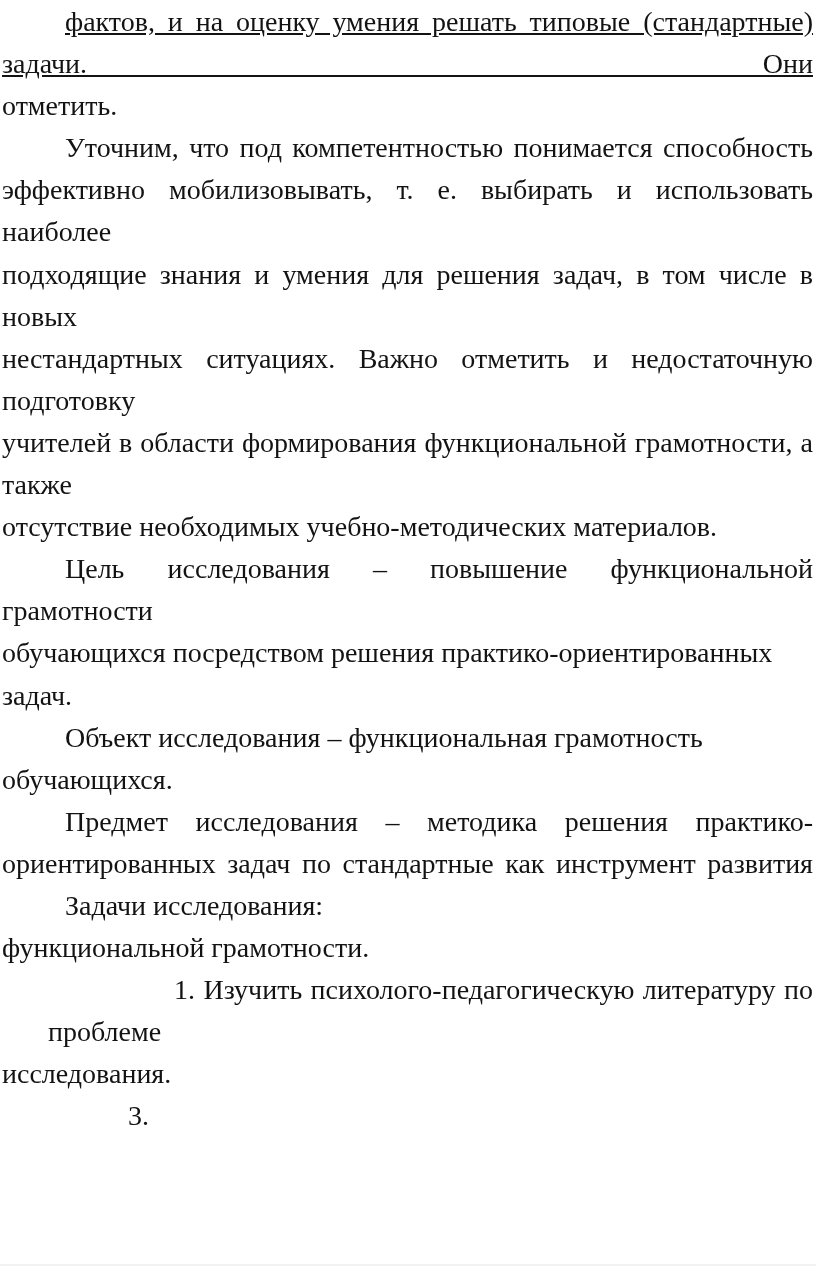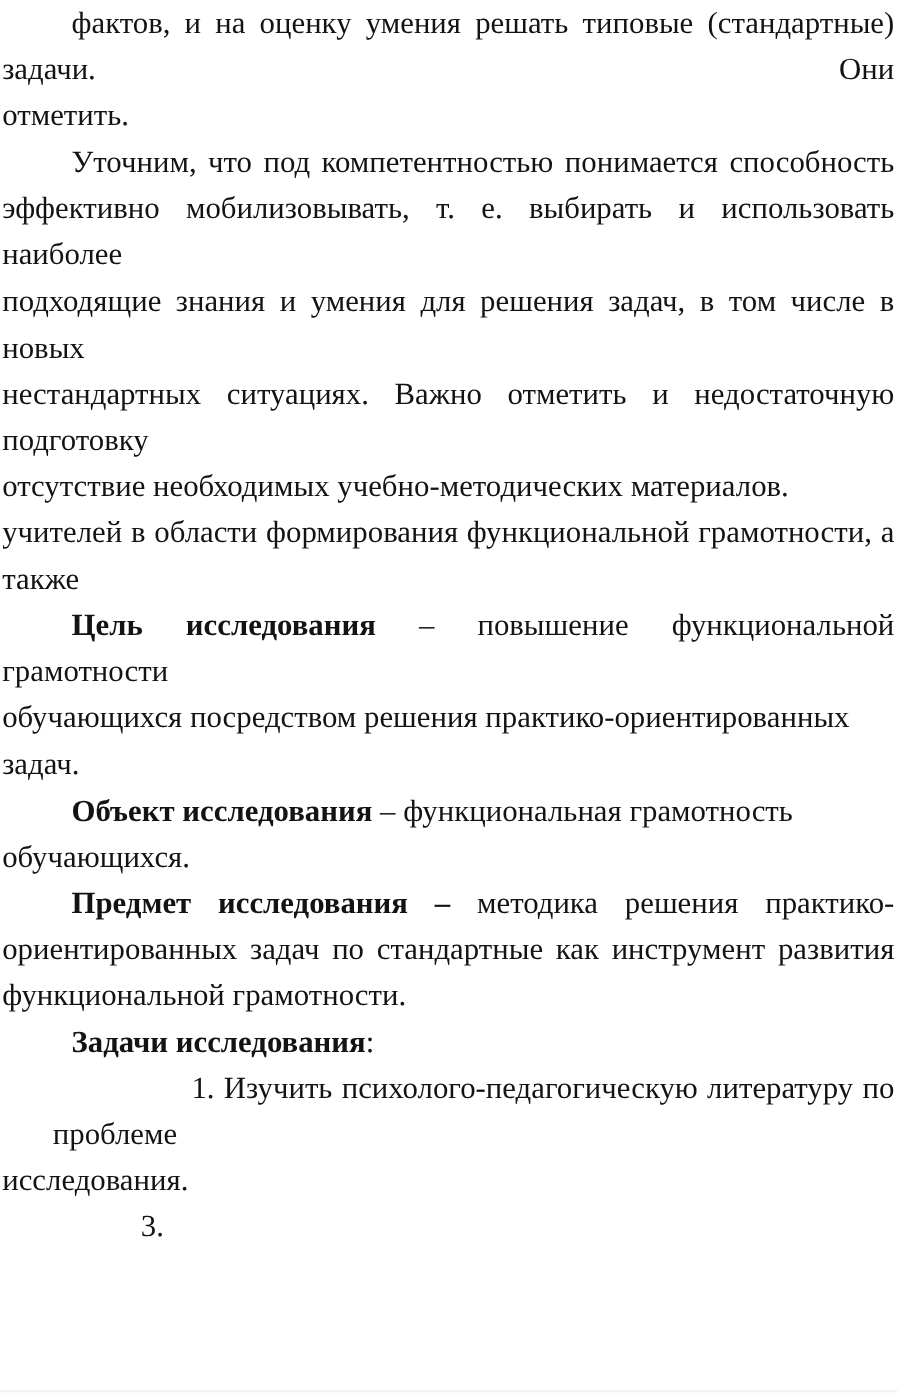--- a/index.html
+++ b/index.html
@@ -16,44 +16,44 @@
     box-sizing: border-box;
     width: 816px;
     padding: 1px 3px 0 2px;
     font-size: 28px;
     line-height: 42.1px;
   }
   .line { white-space: normal; }
   .line.j { text-align: justify; text-align-last: justify; }
   .line.l { text-align: left; }
   .num { display: inline-block; min-width: 62px; text-align: left; }
-  .bold { font-weight: bold; margin-top: 13px; }
+  .bold { font-weight: normal; margin-top: 13px; }
   .page-bottom-edge {
     position: absolute; left: 0; right: 0; bottom: 0;
     height: 2px; background: #f1f1f1;
   }
 </style>
 </head>
 <body>
 
 <main>
   <div id="text-block">
-      <div class="line j" style="text-indent: 63px;"><span class="seg">фактов, и на оценку умения решать типовые (стандартные) задачи. Они</span></div>
+      <div class="line j" style="text-indent: 63px; text-decoration: underline;"><span class="seg">фактов, и на оценку умения решать типовые (стандартные) задачи. Они</span></div>
       <div class="line l"><span class="seg">отметить.</span></div>
       <div class="line j" style="text-indent: 63px;"><span class="seg">Уточним, что под компетентностью понимается способность</span></div>
       <div class="line j"><span class="seg">эффективно мобилизовывать, т. е. выбирать и использовать наиболее</span></div>
       <div class="line j"><span class="seg">подходящие знания и умения для решения задач, в том числе в новых</span></div>
       <div class="line j"><span class="seg">нестандартных ситуациях. Важно отметить и недостаточную подготовку</span></div>
+      <div class="line j"><span class="seg">учителей в области формирования функциональной грамотности, а также</span></div>
       <div class="line l"><span class="seg">отсутствие необходимых учебно-методических материалов.</span></div>
-      <div class="line j"><span class="seg">учителей в области формирования функциональной грамотности, а также</span></div>
       <div class="line j" style="text-indent: 63px;"><span class="seg bold">Цель исследования</span><span class="seg"> – повышение функциональной грамотности</span></div>
       <div class="line l"><span class="seg">обучающихся посредством решения практико-ориентированных задач.</span></div>
       <div class="line l" style="text-indent: 63px;"><span class="seg bold">Объект исследования</span><span class="seg"> – функциональная грамотность обучающихся.</span></div>
       <div class="line j" style="text-indent: 63px;"><span class="seg bold">Предмет исследования –</span><span class="seg"> методика решения практико-</span></div>
       <div class="line j"><span class="seg">ориентированных задач по стандартные как инструмент развития</span></div>
+      <div class="line l" style="text-indent: 63px;"><span class="seg bold">Задачи исследования</span><span class="seg">:</span></div>
       <div class="line l"><span class="seg">функциональной грамотности.</span></div>
-      <div class="line l" style="text-indent: 63px;"><span class="seg bold">Задачи исследования</span><span class="seg">:</span></div>
       <div class="line j" style="text-indent: 63px; margin-left: 46px;"><span class="num">1.</span> <span class="seg">Изучить психолого-педагогическую литературу по проблеме</span></div>
       <div class="line l"><span class="seg">исследования.</span></div>
       <div class="line j" style="text-indent: 63px;"><span class="num">3.</span> </div>
     </div>
   <div class="page-bottom-edge"></div>
 </main>
 
 </body></html>

